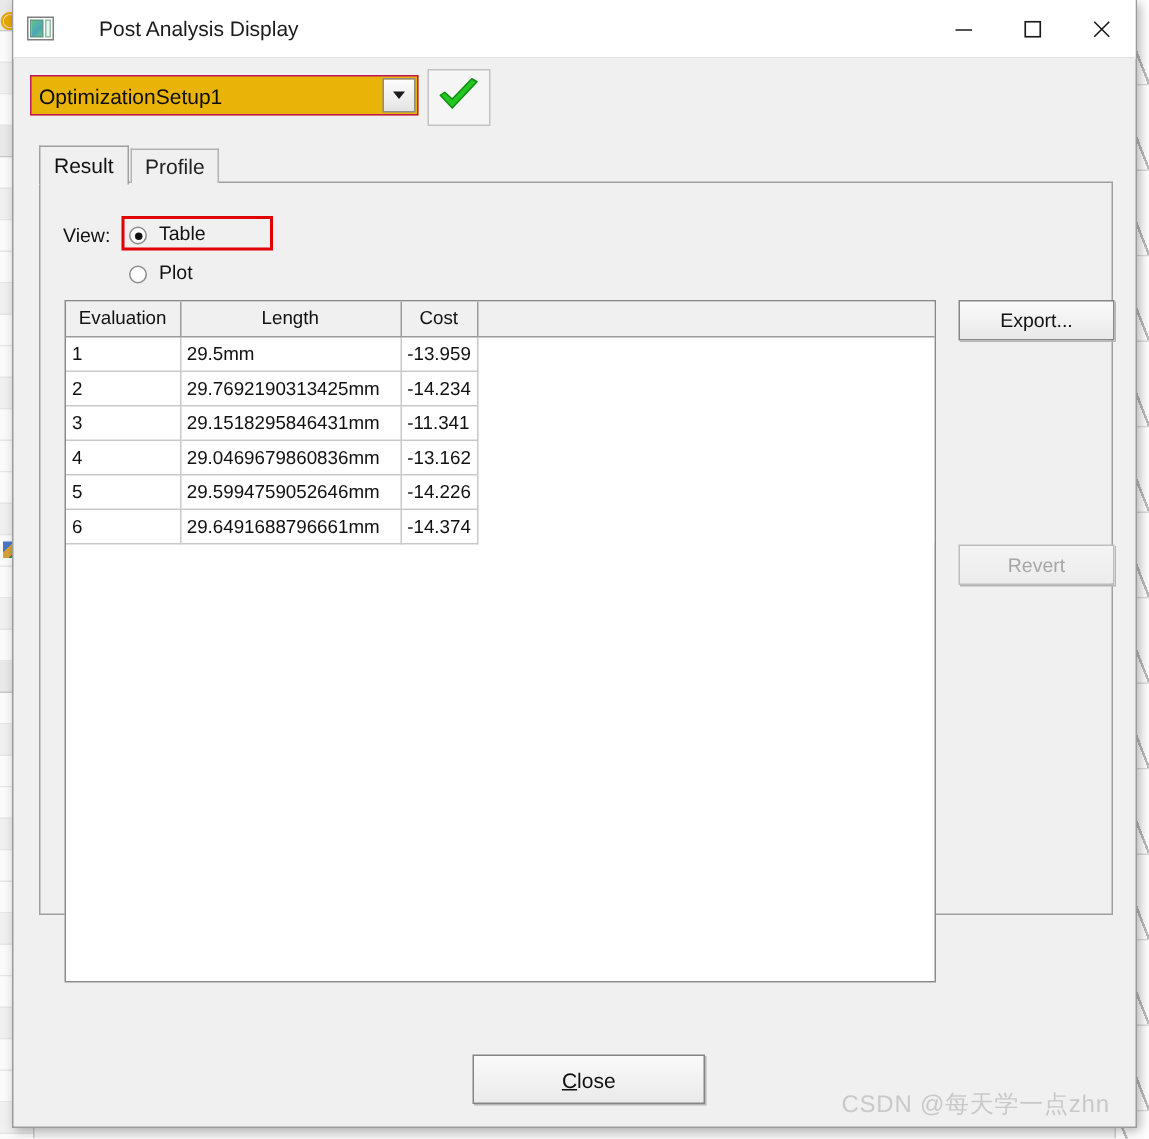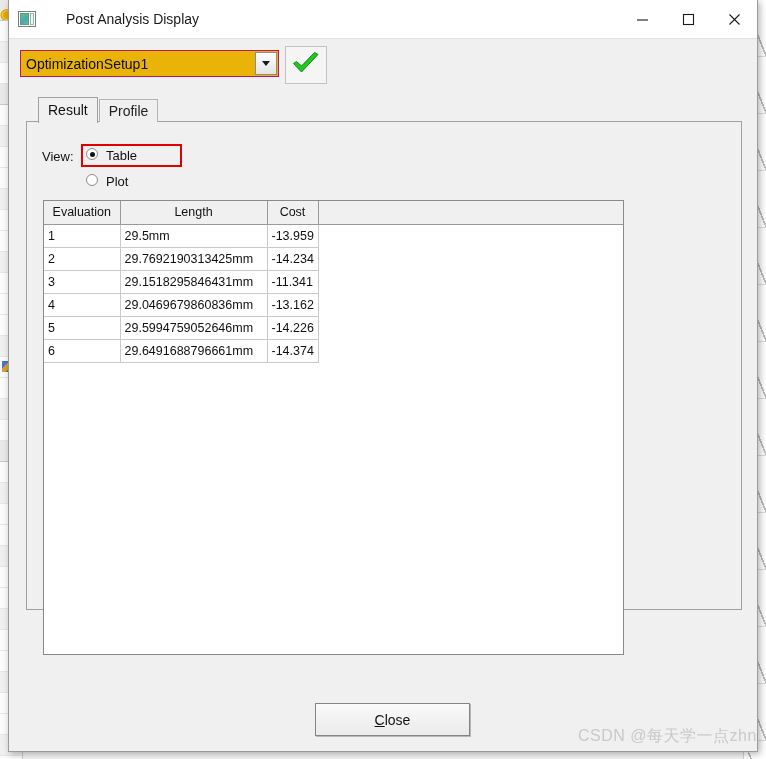--- a/index.html
+++ b/index.html
@@ -193,21 +193,20 @@
   }
 
   
   #tabs {
     position: absolute;
     left: 17px; top: 96px;
     height: 26px;
     display: flex;
     align-items: flex-end;
     z-index: 4;
-    margin-left: 12px;
   }
   .tab {
     height: 25px;
     padding: 0 9px;
     font-size: 14px;
     line-height: 25px;
     box-sizing: border-box;
     color: #111;
   }
   .tab.active {
@@ -244,21 +243,21 @@
   
   #view-label {
     position: absolute;
     left: 15px; top: 27px;
     font-size: 13px;
     color: #111;
   }
   .radio-row {
     position: absolute;
     display: flex;
-    align-items: flex-start;
+    align-items: flex-end;
     font-size: 13px;
     color: #111;
   }
   #radio-table { left: 59px; top: 26px; }
   #radio-plot  { left: 59px; top: 52px; }
   .radio-dot {
     width: 12px; height: 12px;
     border-radius: 50%;
     border: 1px solid #8d8d8d;
     background: radial-gradient(circle at 40% 35%, #ffffff 0 60%, #eeeeee 100%);
@@ -363,21 +362,21 @@
     display: flex;
     align-items: center;
     justify-content: center;
     box-shadow: 1px 1px 0 #b8b8b8;
   }
   #close-btn .acc { text-decoration: underline; }
 
   
   #watermark {
     position: absolute;
-    left: 569px; top: 726px;
+    left: 552px; top: 726px;
     font-size: 16px;
     color: #c9c9c9;
     white-space: nowrap;
     font-family: "Liberation Sans", sans-serif;
     letter-spacing: 0.5px;
   }
 </style>
 </head>
 <body>
 
@@ -562,20 +561,22 @@
           <tr>
             <td>6</td>
             <td>29.6491688796661mm</td>
             <td>-14.374</td>
             <td class="blank"></td>
           </tr>
         </tbody>
       </table>
     </div>
 
+    <div class="side-btn" id="btn-export">Export...</div>
+    <div class="side-btn disabled" id="btn-revert">Revert</div>
 
   </div>
 
   <div id="close-btn">
     <span class="acc">C</span>
       <span>lose</span>
   </div>
 
   <div id="watermark">CSDN @每天学一点zhn</div>
 

